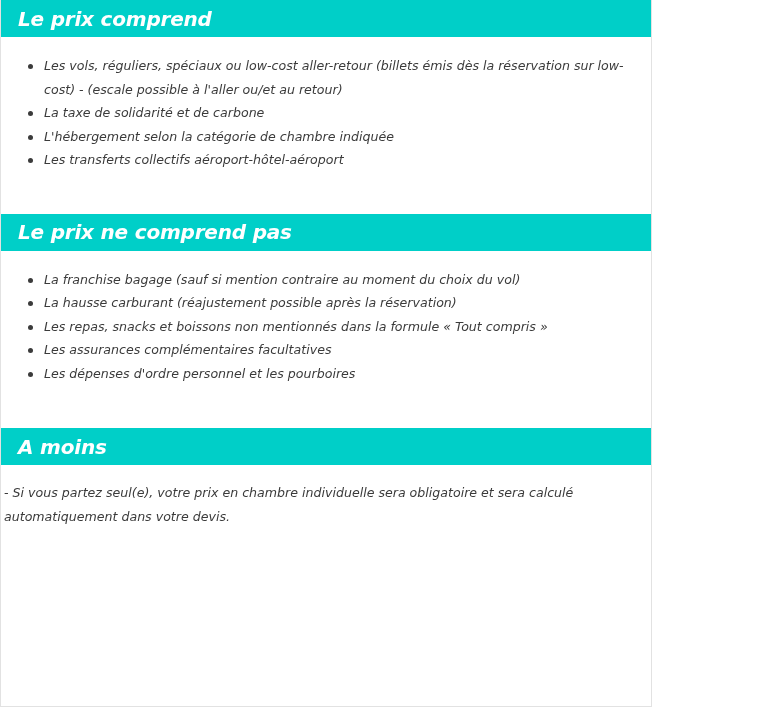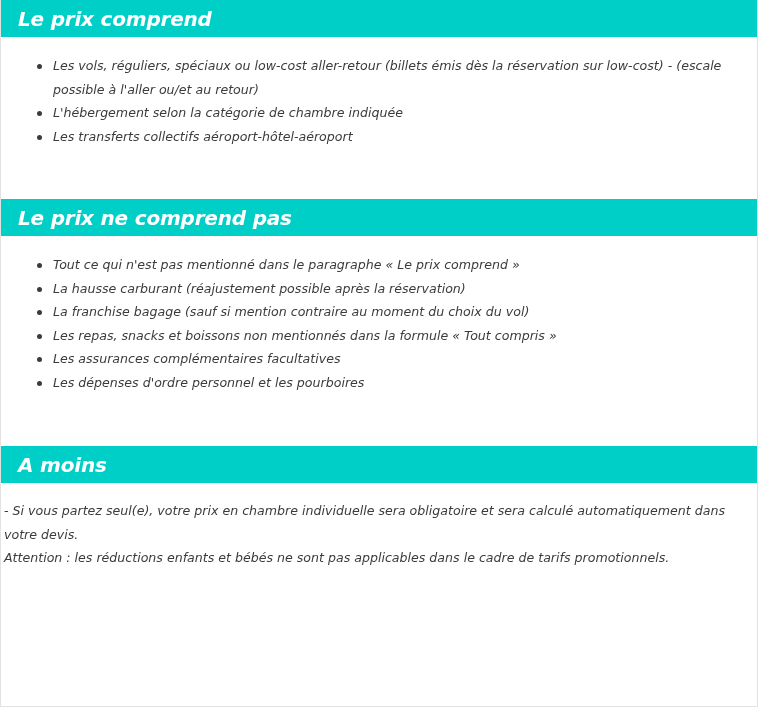--- a/index.html
+++ b/index.html
@@ -9,21 +9,21 @@
   body {
     width: 758px;
     height: 707px;
     background: #ffffff;
     font-family: "Liberation Sans", sans-serif;
     overflow: hidden;
   }
 
   .page {
     position: relative;
-    width: 758px;
+    width: 652px;
     height: 707px;
     box-sizing: border-box;
     border-left: 1px solid #e2e2e2;
     border-right: 1px solid #e2e2e2;
     border-bottom: 1px solid #e2e2e2;
     background: #ffffff;
   }
 
   
   .section-bar {
@@ -41,21 +41,21 @@
     font-weight: bold;
     font-size: 20px;
     letter-spacing: -0.2px;
     line-height: 1;
   }
 
   
   .bullet-list {
     list-style: none;
     margin: 0;
-    padding: 12px;
+    padding: 3px;
   }
   .bullet-list li {
     position: relative;
     padding-left: 40px;
     padding-right: 8px;
     margin: 0;
     font-family: "DejaVu Sans", sans-serif;
     font-style: italic;
     font-size: 12.6px;
     line-height: 23.5px;
@@ -97,41 +97,40 @@
 </head>
 <body>
 
 <div class="page">
 
   <div class="section-bar">
     <span class="bar-title">Le prix comprend</span>
   </div>
   <ul class="bullet-list list-block-1">
     <li>Les vols, réguliers, spéciaux ou low-cost aller-retour (billets émis dès la réservation sur low-cost) - (escale possible à l'aller ou/et au retour)</li>
+    <li>La taxe de solidarité et de carbone</li>
     <li>L'hébergement selon la catégorie de chambre indiquée</li>
     <li>Les transferts collectifs aéroport-hôtel-aéroport</li>
   </ul>
 
   <div class="spacer-1"></div>
 
   <div class="section-bar">
     <span class="bar-title">Le prix ne comprend pas</span>
   </div>
   <ul class="bullet-list list-block-2">
-    <li>Tout ce qui n'est pas mentionné dans le paragraphe « Le prix comprend »</li>
+    <li>La franchise bagage (sauf si mention contraire au moment du choix du vol)</li>
     <li>La hausse carburant (réajustement possible après la réservation)</li>
-    <li>La franchise bagage (sauf si mention contraire au moment du choix du vol)</li>
     <li>Les repas, snacks et boissons non mentionnés dans la formule « Tout compris »</li>
     <li>Les assurances complémentaires facultatives</li>
     <li>Les dépenses d'ordre personnel et les pourboires</li>
   </ul>
 
   <div class="spacer-2"></div>
 
   <div class="section-bar">
     <span class="bar-title">A moins</span>
   </div>
   <div class="notes">
     <p>- Si vous partez seul(e), votre prix en chambre individuelle sera obligatoire et sera calculé automatiquement dans votre devis.</p>
-    <p>Attention : les réductions enfants et bébés ne sont pas applicables dans le cadre de tarifs promotionnels.</p>
   </div>
 
 </div>
 
 </body></html>

